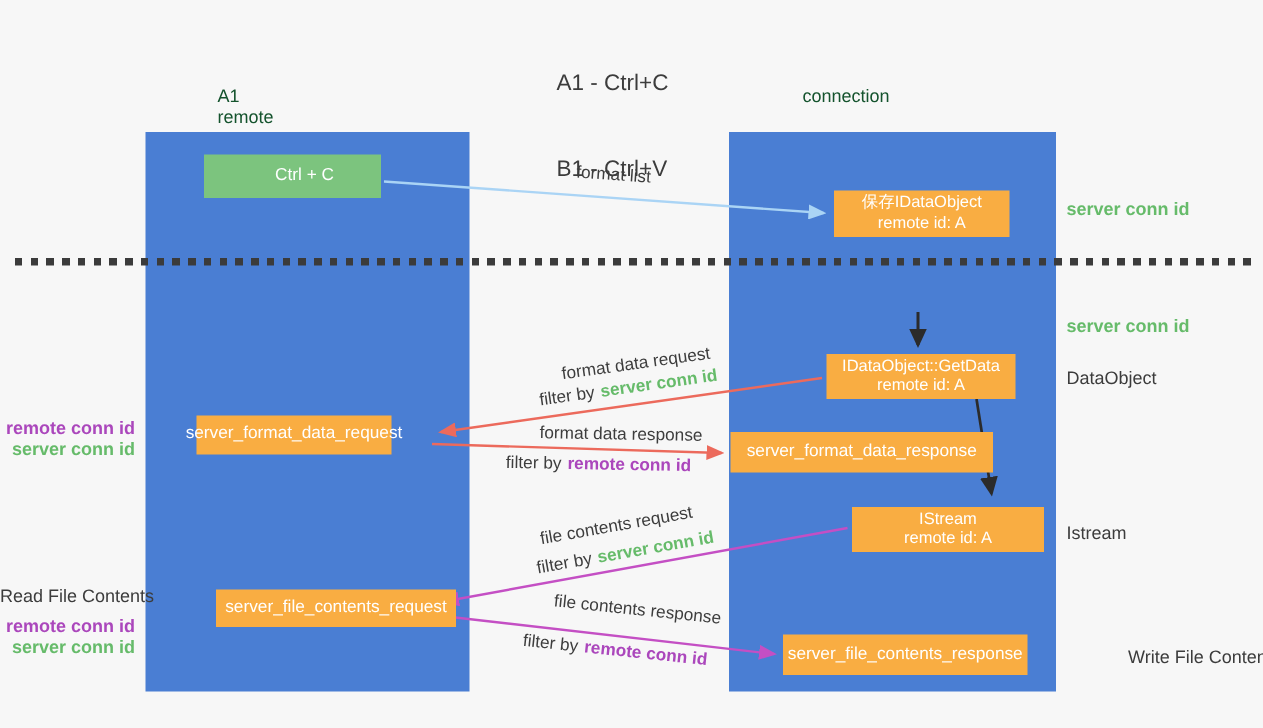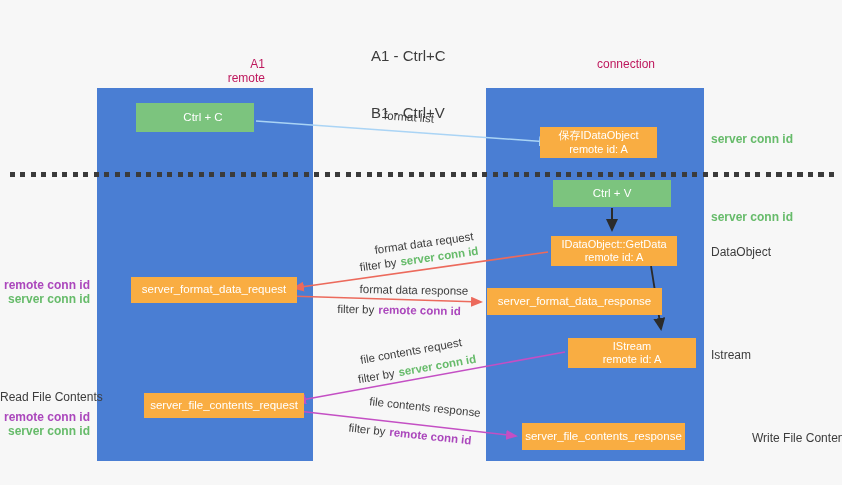--- a/index.html
+++ b/index.html
@@ -13,22 +13,22 @@
   }
   #stage { position:absolute; inset:0; width:842px; height:485px; }
 
   .title-block {
     position:absolute; left:371px; top:8px;
     font-size:15px; line-height:19px; color:#3c3c3c;
     white-space:pre;
   }
 
   .col-header {
-    position:absolute; width:120px; text-align:right;
-    font-size:12px; line-height:14px; color:#be185d;
+    position:absolute; width:120px; text-align:left;
+    font-size:12px; line-height:14px; color:#14532d;
   }
   .col-header.left  { left:145px; top:57px; }
   .col-header.right { left:535px; top:57px; }
 
   .column {
     position:absolute; top:88px; height:373px;
     background:#4a7ed3;
   }
   .column.left  { left:97px;  width:216px; }
   .column.right { left:486px; width:218px; }
@@ -42,24 +42,24 @@
   .node {
     position:absolute; display:flex; flex-direction:column;
     align-items:center; justify-content:center;
     color:#fff; text-align:center; z-index:4;
     font-size:11.5px; line-height:13.5px;
   }
   .node.green  { background:#7cc47e; }
   .node.orange { background:#f9ad42; }
 
   #node-ctrl-c        { left:136px; top:103px; width:118px; height:29px;padding-left:16px; }
-  #node-save-dataobj  { left:540px; top:127px; width:117px; height:31px; font-size:11px; }
+  #node-save-dataobj  { left:556px; top:127px; width:117px; height:31px; font-size:11px; }
   #node-ctrl-v        { left:553px; top:180px; width:118px; height:27px; }
   #node-getdata       { left:551px; top:236px; width:126px; height:30px; font-size:11px; }
-  #node-fmt-request   { left:131px; top:277px; width:166px; height:26px; }
+  #node-fmt-request   { left:131px; top:277px; width:130px; height:26px; }
   #node-fmt-response  { left:487px; top:288px; width:175px; height:27px; }
   #node-istream       { left:568px; top:338px; width:128px; height:30px; font-size:11px; }
   #node-file-request  { left:128px; top:393px; width:160px; height:25px;margin-left:16px; }
   #node-file-response { left:522px; top:423px; width:163px; height:27px; }
 
   svg.arrows { position:absolute; left:0; top:0; z-index:3; }
 
   .mid-label {
     position:absolute; white-space:nowrap; z-index:6;
     font-size:11.5px; color:#3d3d3d;
@@ -126,23 +126,20 @@
 
   <div class="node green" id="node-ctrl-c">
     <span>Ctrl + C</span>
   </div>
 
   <div class="node orange" id="node-save-dataobj">
     <span>保存IDataObject</span>
     <span>remote id: A</span>
   </div>
 
-  <div class="node green" id="node-ctrl-v">
-    <span>Ctrl + V</span>
-  </div>
 
   <div class="node orange" id="node-getdata">
     <span>IDataObject::GetData</span>
     <span>remote id: A</span>
   </div>
 
   <div class="node orange" id="node-fmt-request">
     <span>server_format_data_request</span>
   </div>
 

